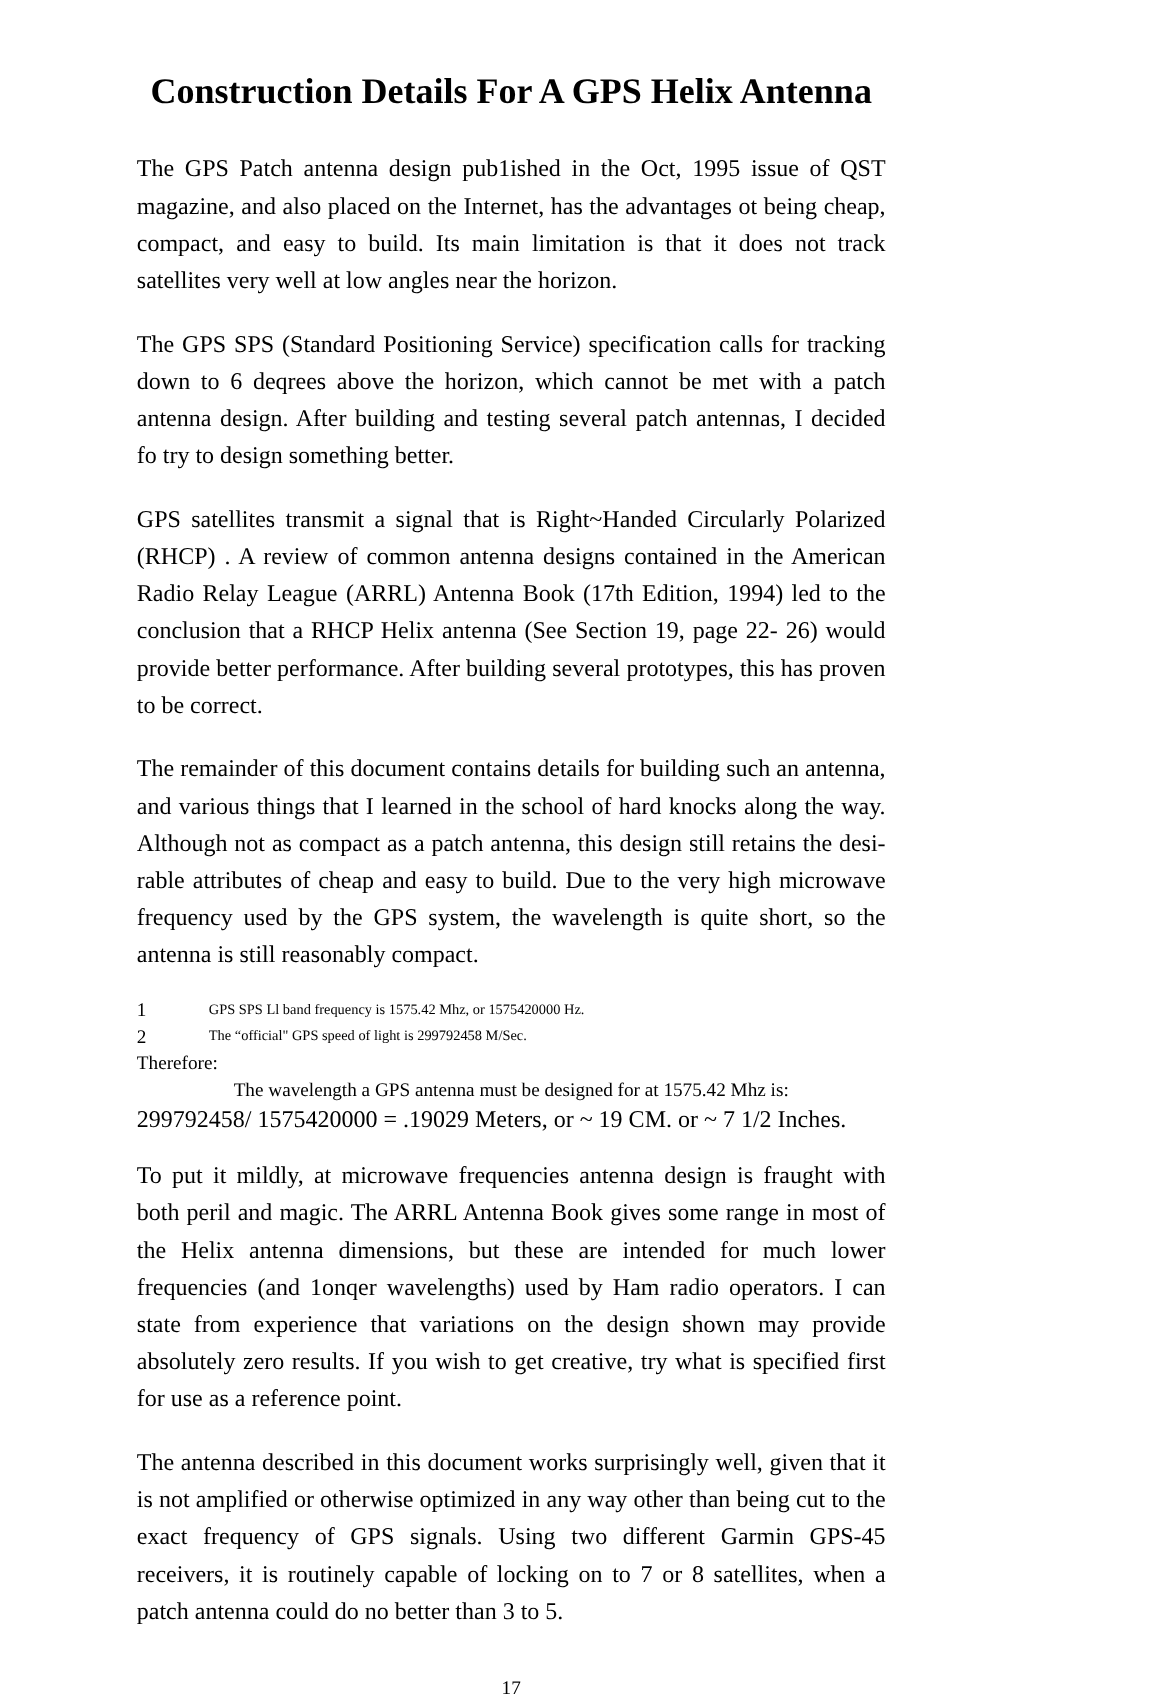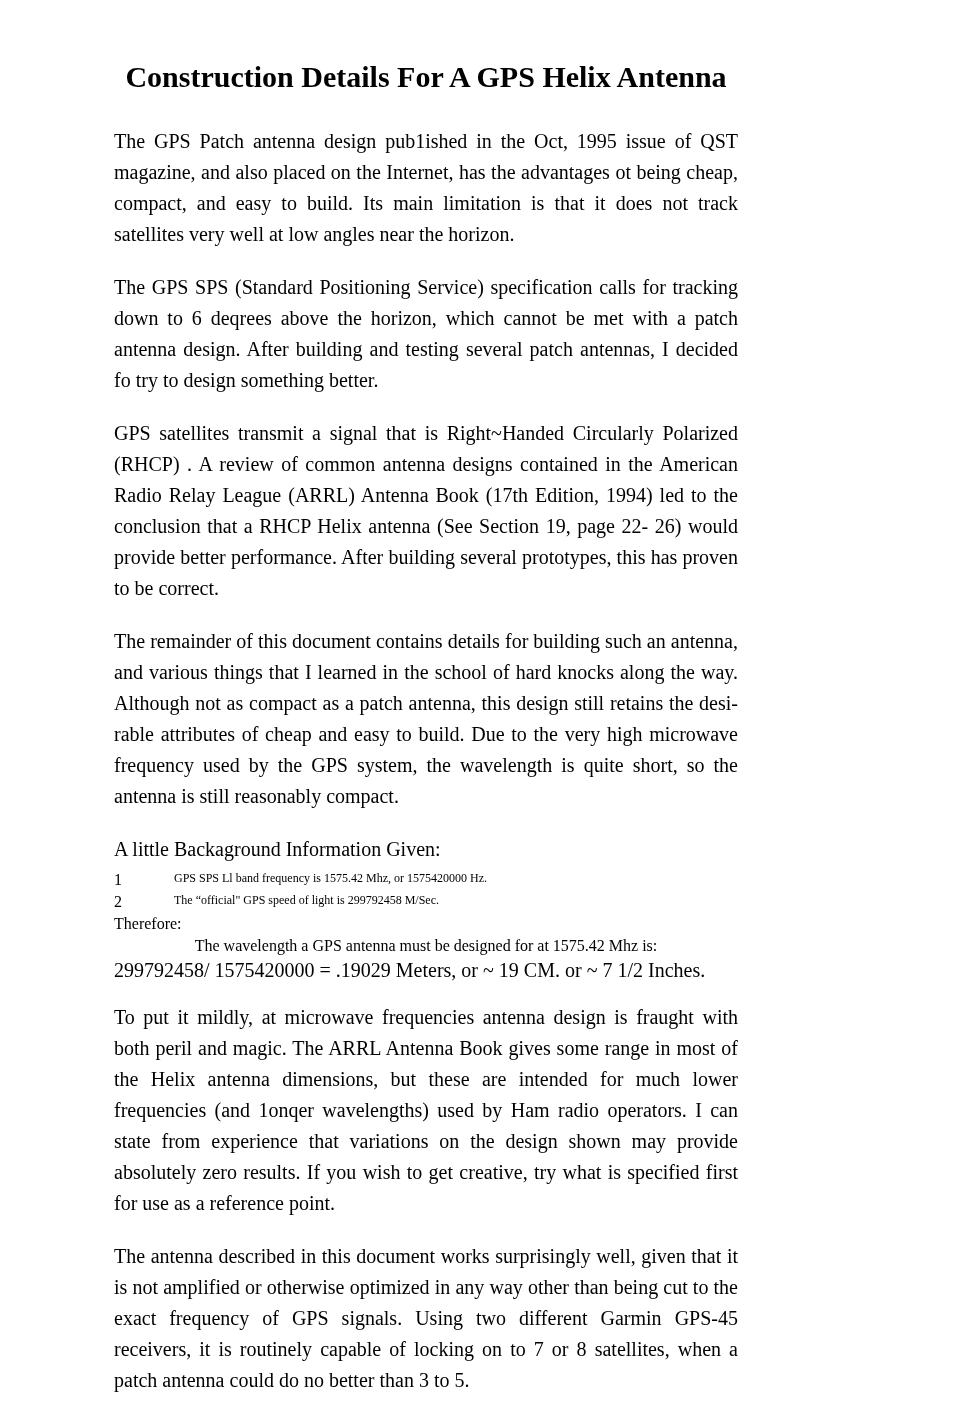--- a/index.html
+++ b/index.html
@@ -103,36 +103,35 @@
 
   <p class="body-text section-break">The GPS Patch antenna design pub1ished in the Oct, 1995 issue of QST magazine, and also placed on the Internet, has the advantages ot being cheap, compact, and easy to build. Its main limitation is that it does not track satellites very well at low angles near the horizon.</p>
 
   <p class="body-text section-break">The GPS SPS (Standard Positioning Service) specification calls for tracking down to 6 deqrees above the horizon, which cannot be met with a patch antenna design. After building and testing several patch antennas, I decided fo try to design something better.</p>
 
   <p class="body-text section-break">GPS satellites transmit a signal that is Right~Handed Circularly Polarized (RHCP) . A review of common antenna designs contained in the American Radio Relay League (ARRL) Antenna Book (17th Edition, 1994) led to the conclusion that a RHCP Helix antenna (See Section 19, page 22- 26) would provide better performance. After building several prototypes, this has proven to be correct.</p>
 
   <p class="body-text section-break">The remainder of this document contains details for building such an antenna, and various things that I learned in the school of hard knocks along the way. Although not as compact as a patch antenna, this design still retains the desi- rable attributes of cheap and easy to build. Due to the very high microwave frequency used by the GPS system, the wavelength is quite short, so the antenna is still reasonably compact.</p>
 
   <div class="list-section">
-    <p class="body-text" style="margin-bottom: 6px;">A little Backaground Information Given:</p>
 
     <div class="list-item-row">
       <span class="list-number">1</span>
       <span class="list-content">GPS SPS Ll band frequency is 1575.42 Mhz, or 1575420000 Hz.</span>
     </div>
 
     <div class="list-item-row">
       <span class="list-number">2</span>
       <span class="list-content">The “official" GPS speed of light is 299792458 M/Sec.</span>
     </div>
 
     <p class="therefore-label">Therefore:</p>
     <p class="wavelength-text">The wavelength a GPS antenna must  be designed for at 1575.42 Mhz is:</p>
     <p class="formula-text">299792458/ 1575420000 =  .19029 Meters, or ~  19 CM. or ~  7 1/2  Inches.</p>
   </div>
 
   <p class="body-text section-break">To put it mildly, at microwave frequencies antenna design is fraught with both peril and magic. The ARRL Antenna Book gives some range in most of the Helix antenna dimensions, but these are intended for much lower frequencies (and 1onqer wavelengths) used by Ham radio operators. I can state from experience that variations on the design shown may provide absolutely zero results. If you wish to get creative, try what is specified first for use as a reference point.</p>
 
   <p class="body-text section-break">The antenna described in this document works surprisingly well, given that it is not amplified or otherwise optimized in any way other than being cut to the exact frequency of GPS signals. Using two different Garmin GPS-45 receivers, it is routinely capable of locking on to 7 or 8 satellites, when a patch antenna could do no better than 3 to 5.</p>
 
-  <div class="page-number">15</div>
+  <div class="page-number">17</div>
 
 </div>
 
 </body></html>

